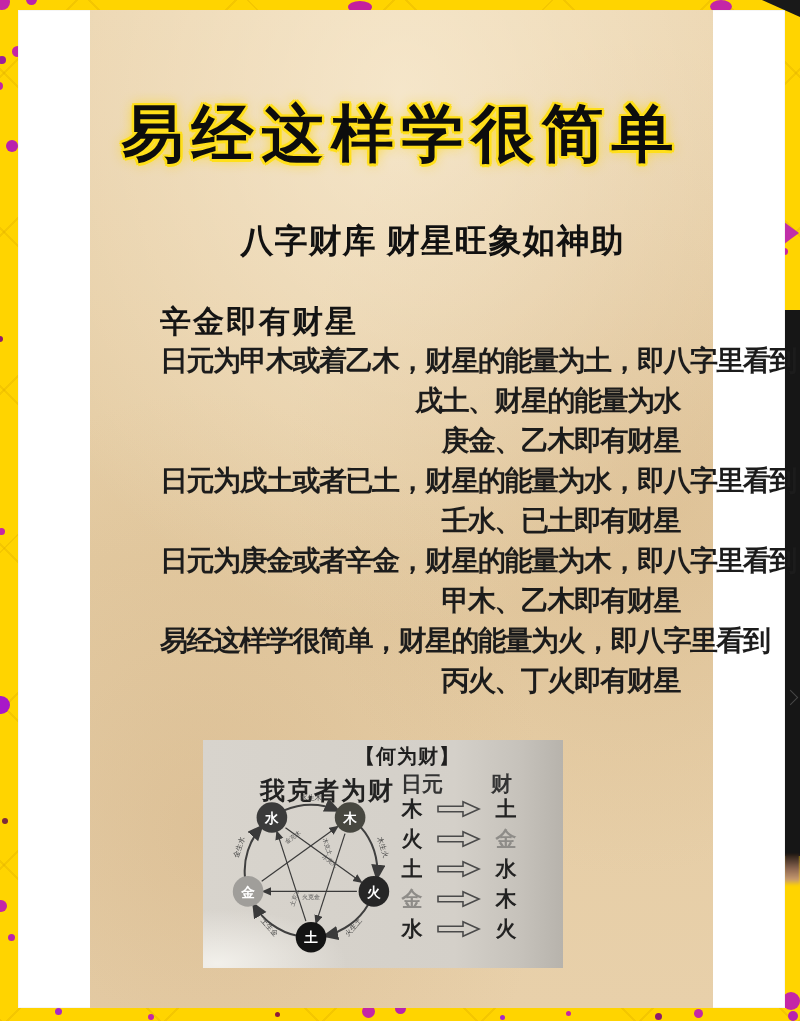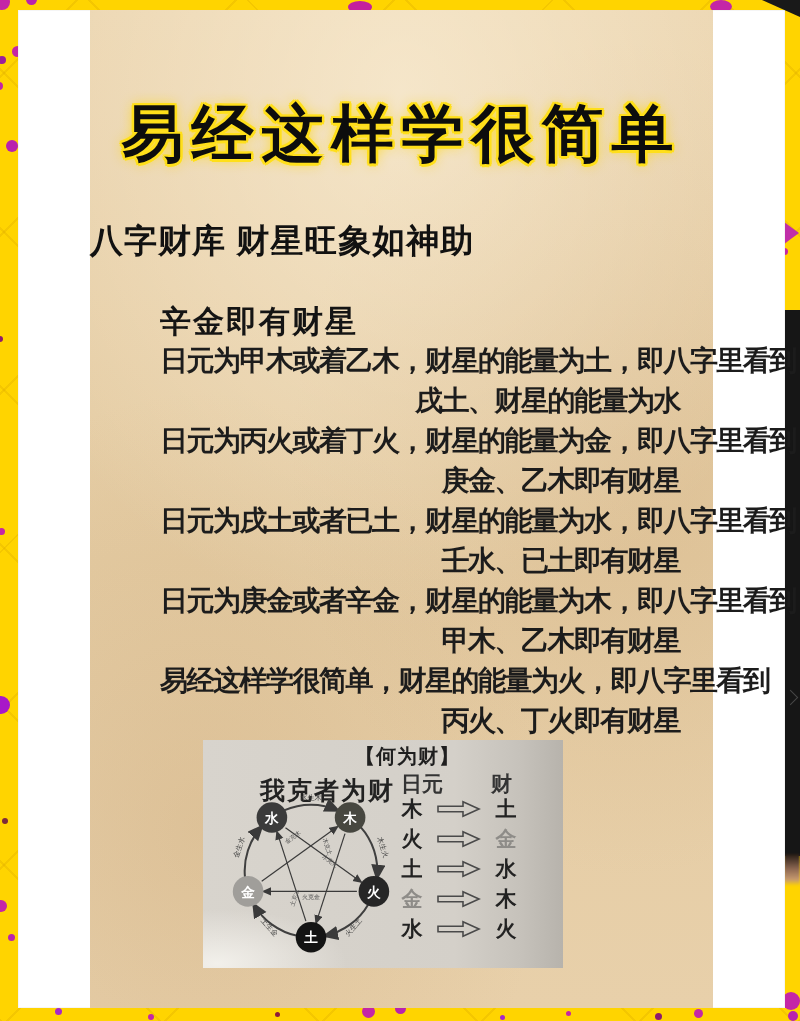--- a/index.html
+++ b/index.html
@@ -27,21 +27,21 @@
       radial-gradient(90% 70% at 86% 45%, rgba(198,158,108,.24), transparent 60%),
       linear-gradient(180deg,#ead3ad 0%,#e4cba2 55%,#e8d0aa 100%);}
   .content{position:absolute;left:0;top:0;width:800px;height:1021px;z-index:10;color:#1a1a1a;}
 
   .main-title{position:absolute;left:90px;top:96px;width:623px;text-align:center;
     font-family:"Liberation Serif",serif;font-weight:900;font-size:62px;line-height:76px;
     letter-spacing:8px;color:#0d0d0d;white-space:nowrap;
     text-shadow:2.5px 0 0 #ffdf1a,-2.5px 0 0 #ffdf1a,0 2.5px 0 #ffdf1a,0 -2.5px 0 #ffdf1a,
       2px 2px 0 #ffdf1a,-2px -2px 0 #ffdf1a,2px -2px 0 #ffdf1a,-2px 2px 0 #ffdf1a,
       0 0 13px rgba(255,216,0,.95);}
-  .subtitle{position:absolute;left:90px;top:219px;width:685px;text-align:left;
+  .subtitle{position:absolute;left:90px;top:219px;width:685px;text-align:center;
     font-weight:700;font-size:33px;color:#111;white-space:nowrap;letter-spacing:1px;}
   .section-heading{position:absolute;left:160px;top:301px;
     font-family:"Liberation Serif",serif;font-weight:900;font-size:31px;color:#141414;letter-spacing:2px;}
   .body-lines{position:absolute;left:160px;top:341px;width:520px;}
   .body-line{height:40px;line-height:40px;font-size:28px;font-weight:700;letter-spacing:-1.5px;
     color:#1c1c1c;white-space:nowrap;text-align:right;}
 
   .photo{position:absolute;left:203px;top:740px;width:360px;height:228px;
     background:
       radial-gradient(60% 40% at 4% 98%, rgba(245,243,238,.9), transparent 60%),
@@ -111,21 +111,20 @@
 
   <div class="content">
 
     <div class="main-title">易经这样学很简单</div>
     <div class="subtitle">八字财库 财星旺象如神助</div>
     <div class="section-heading">辛金即有财星</div>
 
     <div class="body-lines">
       <div class="body-line">日元为甲木或着乙木，财星的能量为土，即八字里看到</div>
       <div class="body-line">戌土、财星的能量为水</div>
-      <div class="body-line">日元为丙火或着丁火，财星的能量为金，即八字里看到</div>
       <div class="body-line">庚金、乙木即有财星</div>
       <div class="body-line">日元为戌土或者已土，财星的能量为水，即八字里看到</div>
       <div class="body-line">壬水、已土即有财星</div>
       <div class="body-line">日元为庚金或者辛金，财星的能量为木，即八字里看到</div>
       <div class="body-line">甲木、乙木即有财星</div>
       <div class="body-line">易经这样学很简单，财星的能量为火，即八字里看到</div>
       <div class="body-line">丙火、丁火即有财星</div>
     </div>
 
     <div class="photo">

